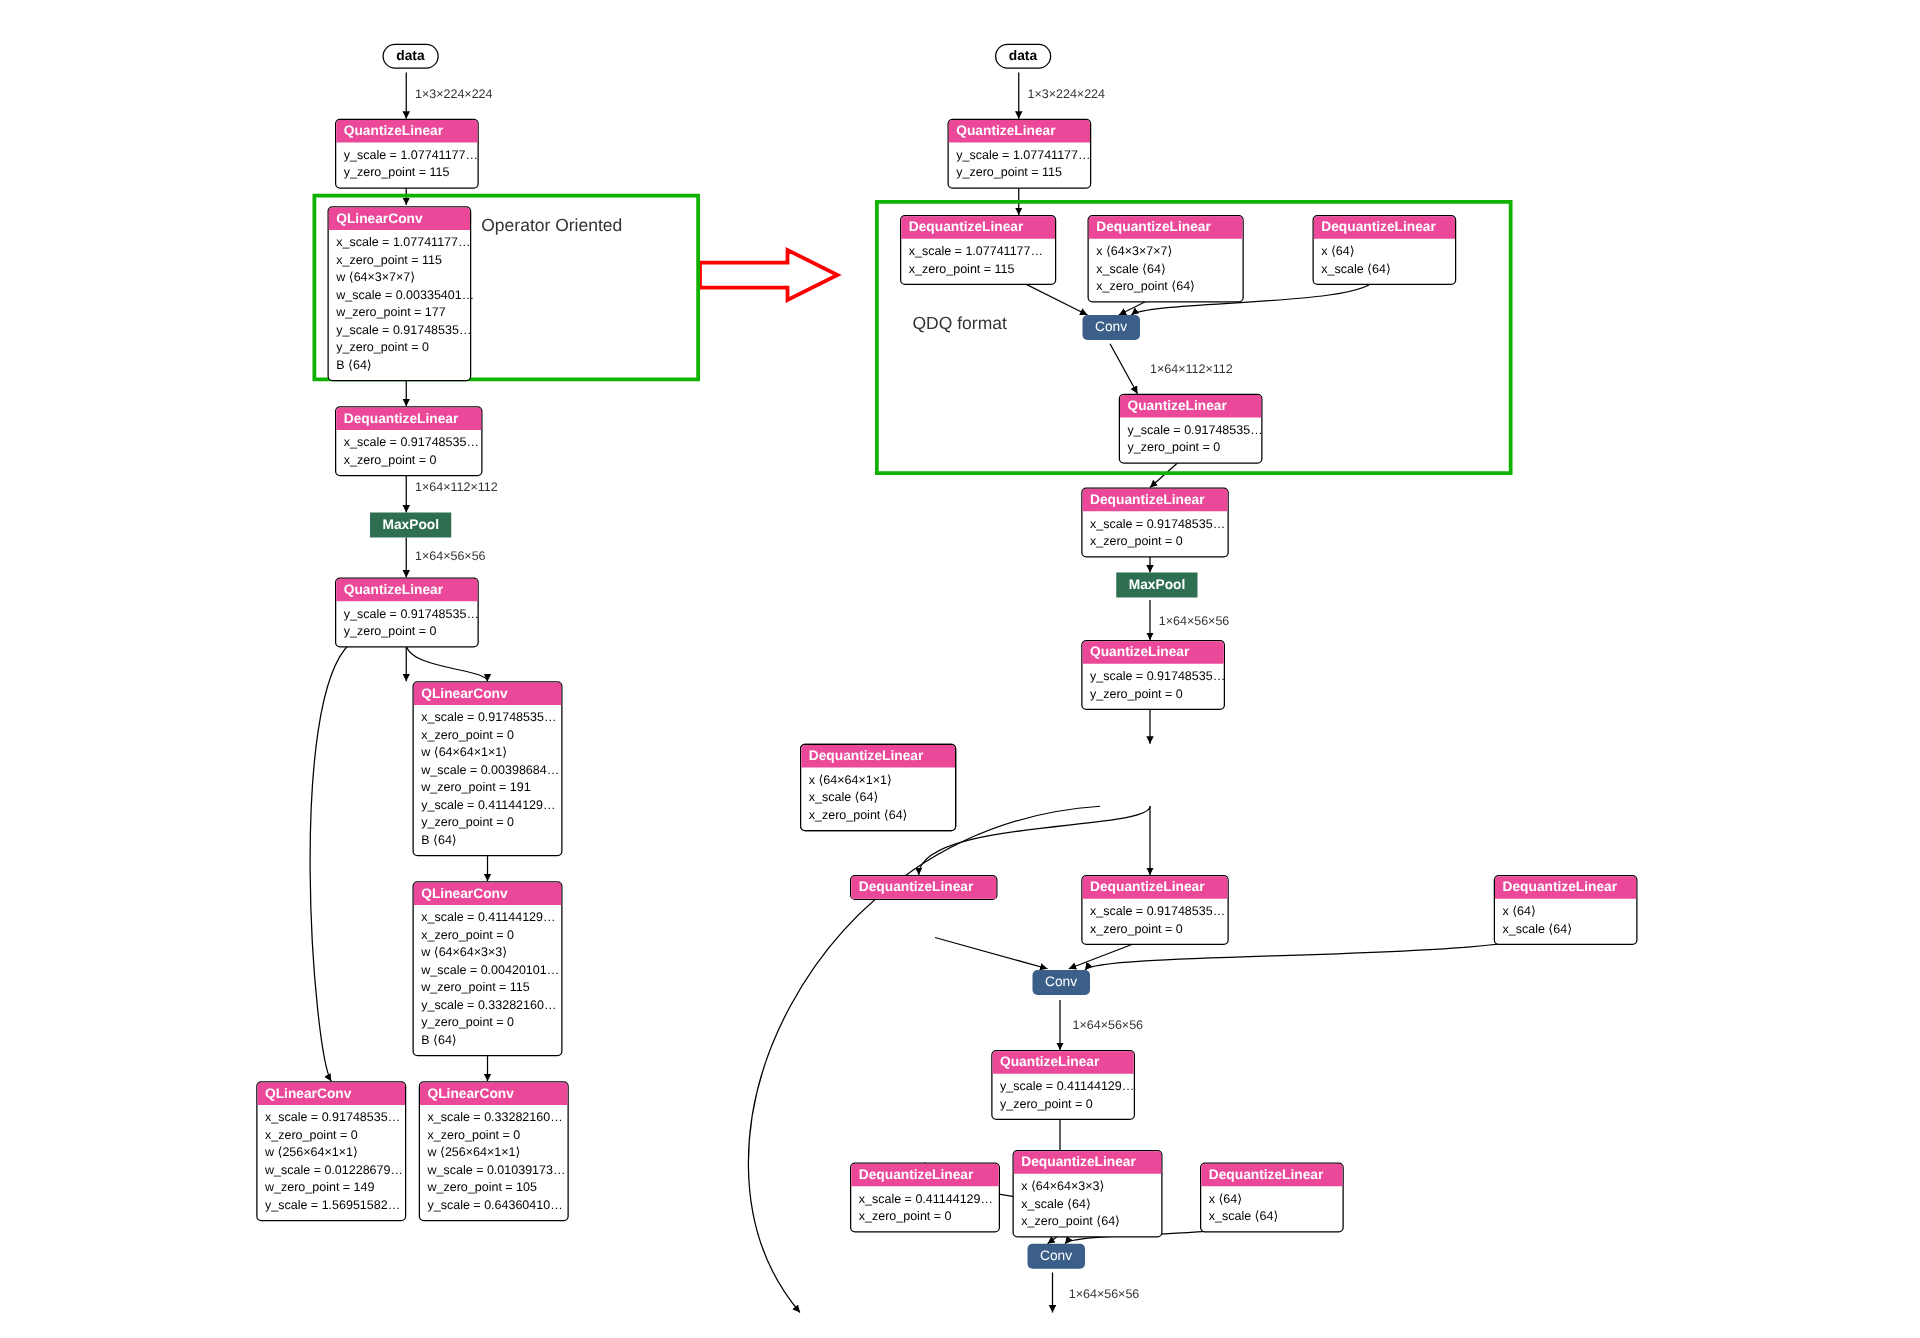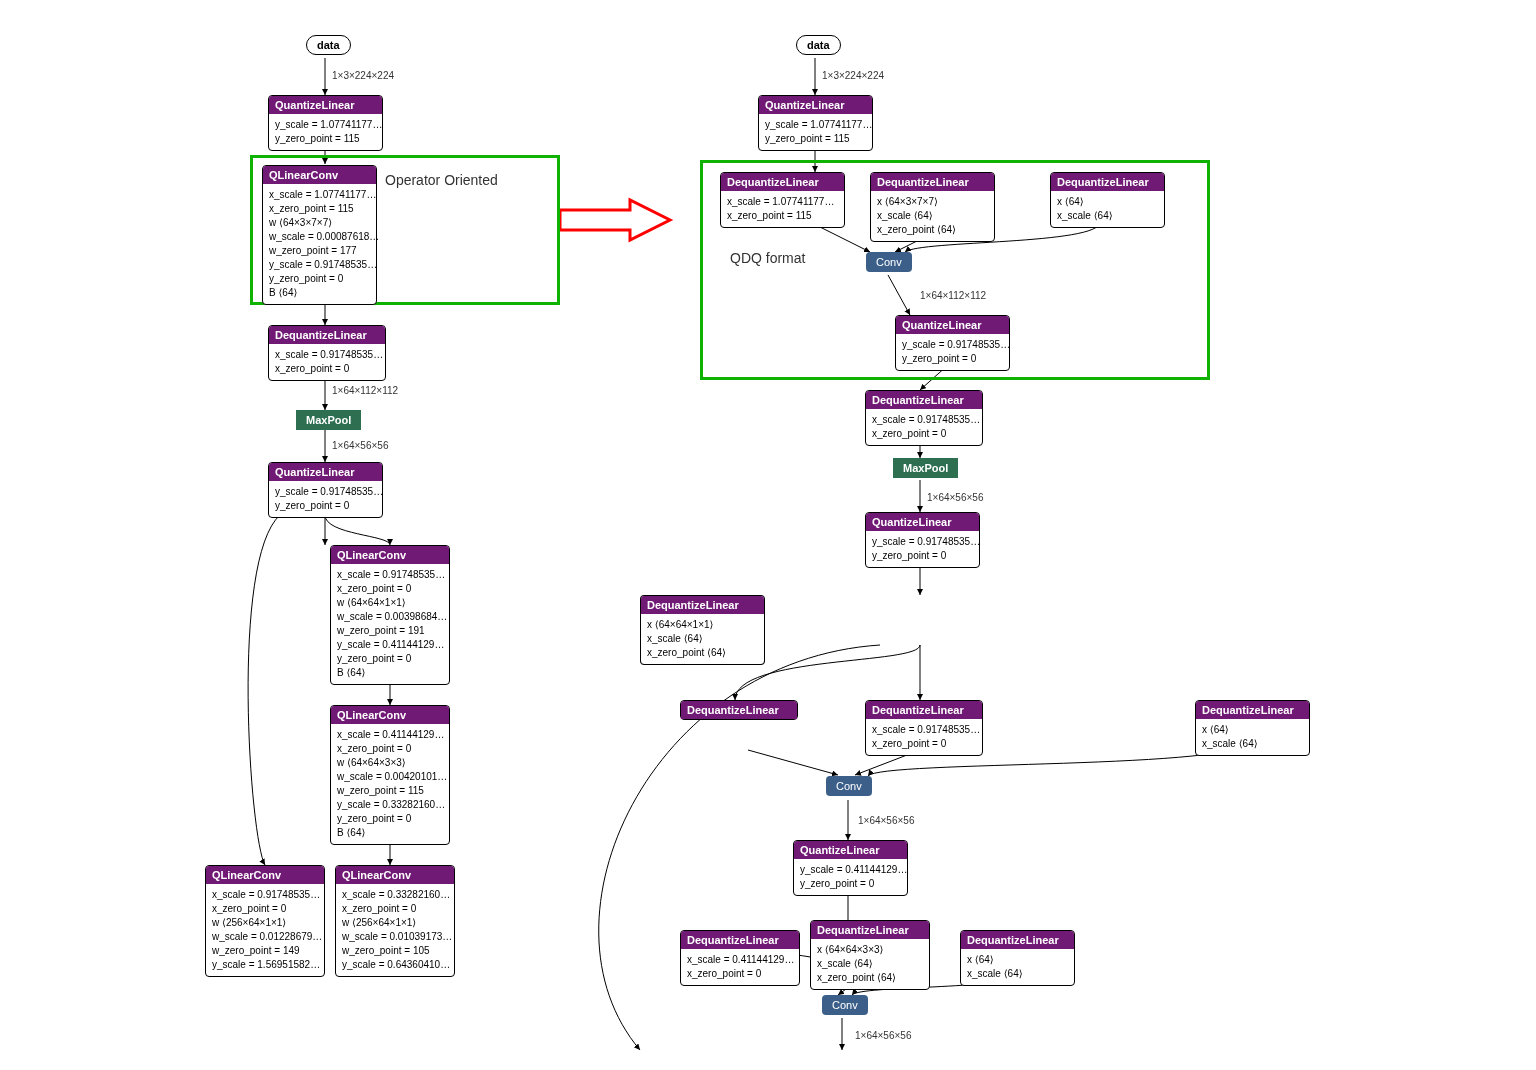--- a/index.html
+++ b/index.html
@@ -12,21 +12,21 @@
     position: relative;
     overflow: hidden;
   }
   .node {
     position: absolute;
     border: 1px solid #000;
     border-radius: 4px;
     background: #fff;
   }
   .node-header {
-    background: #701a75;
+    background: #ec4899;
     color: #fff;
     font-weight: bold;
     padding: 3px 6px;
     border-radius: 3px 3px 0 0;
     font-size: 11px;
   }
   .node-body {
     padding: 4px 6px;
     font-size: 10px;
     line-height: 1.4;
@@ -154,21 +154,21 @@
     <div>y_zero_point = 115</div>
   </div>
 </div>
 
 <div class="node" style="left:262px; top:165px; width:115px;">
   <div class="node-header">QLinearConv</div>
   <div class="node-body">
     <div>x_scale = 1.07741177…</div>
       <div>x_zero_point = 115</div>
       <div>w ⟨64×3×7×7⟩</div>
-      <div>w_scale = 0.00087618…</div>
+      <div>w_scale = 0.00335401…</div>
       <div>w_zero_point = 177</div>
       <div>y_scale = 0.91748535…</div>
       <div>y_zero_point = 0</div>
       <div>B ⟨64⟩</div>
   </div>
 </div>
 
 <div class="node" style="left:268px; top:325px; width:118px;">
   <div class="node-header">DequantizeLinear</div>
   <div class="node-body">

